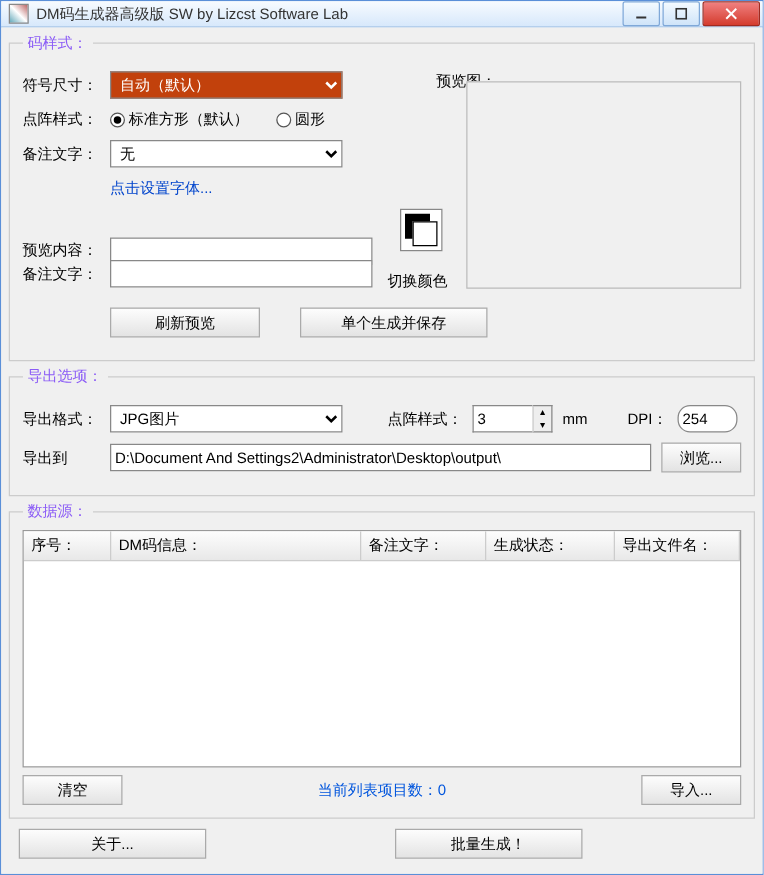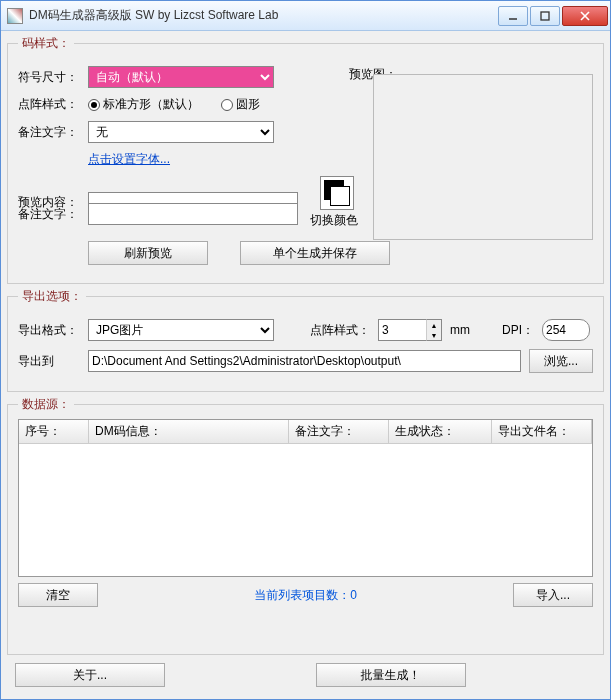--- a/index.html
+++ b/index.html
@@ -56,45 +56,45 @@
     padding: 4px 6px 6px 6px;
     display: flex;
     flex-direction: column;
     gap: 4px;
   }
   fieldset {
     border: 1px solid #ccc;
     padding: 6px 10px 10px 10px;
     margin: 0;
   }
-  legend { padding: 0 4px; color: #7f1d1d; }
+  legend { padding: 0 4px; color: #8b5cf6; }
   .row { display: flex; align-items: center; margin: 8px 0; gap: 8px; }
   .lbl { width: 62px; text-align: left; }
   select, input[type="text"] {
     font-family: "SimSun","宋体",sans-serif;
     font-size: 12px;
     height: 22px;
     border: 1px solid #888;
     background: #fff;
     padding: 0 3px;
   }
   .combo-blue {
-    background: #ec4899;
+    background: #c2410c;
     color: #fff;
   }
   .btn {
     height: 24px;
     border: 1px solid #aaa;
     background: linear-gradient(#fdfdfd,#e3e3e3);
     font-family: inherit;
     font-size: 12px;
     padding: 0 10px;
     cursor: default;
   }
-  .link { color: #0044cc; text-decoration: underline; cursor: pointer; }
+  .link { color: #0044cc; cursor: pointer; }
   .preview-group { position: relative; }
   .preview-box {
     position: absolute;
     right: 0; top: 8px;
     width: 220px; height: 166px;
     border: 1px solid #bbb;
     background: #f0f0f0;
   }
   .preview-label { position:absolute; right: 182px; top:0; }
   .color-swap {
@@ -105,32 +105,32 @@
     margin-left: 6px;
   }
   .color-swap::before {
     content:""; position:absolute; top:3px; left:3px;
     width:20px; height:20px; background:#000;
   }
   .color-swap::after {
     content:""; position:absolute; bottom:3px; right:3px;
     width:18px; height:18px; background:#fff; border:1px solid #000;
   }
-  .color-swap-wrap { display:flex; flex-direction:column; align-items:center; gap:2px; margin-left:4px;}
+  .color-swap-wrap { display:flex; flex-direction:column; align-items:center; gap:16px; margin-left:4px;}
   .spin { position: relative; display:inline-flex; }
   .spin input { width: 48px; text-align:left; border-right:none;}
   .spin .arrows {
     width:16px; border:1px solid #888; border-left:1px solid #ccc;
     display:flex; flex-direction:column; background:#eee;
   }
   .spin .arrow { flex:1; display:flex;align-items:center;justify-content:center; font-size:7px; line-height:1;}
   .table {
     border: 1px solid #999;
     background: #fff;
-    height: 158px;
+    height: 190px;
     overflow: hidden;
   }
   .thead { display:flex; background: linear-gradient(#fdfdfd,#e8e8e8); border-bottom:1px solid #ccc;}
   .th { padding: 3px 6px; border-right:1px solid #ccc; font-size:12px; }
   .ds-footer { display:flex; align-items:center; gap:8px; margin-top:6px;}
   .bottombar { display:flex; gap:20px; padding: 4px 8px 6px 8px; }
   .bottombar .btn { flex:0 0 150px;}
   .spacer { flex:1; }
   .radio { display:inline-flex; align-items:center; gap:3px; margin-right:14px;}
   .radio .dot { width:12px;height:12px;border:1px solid #555;border-radius:50%;display:inline-flex;align-items:center;justify-content:center;background:#fff;}

